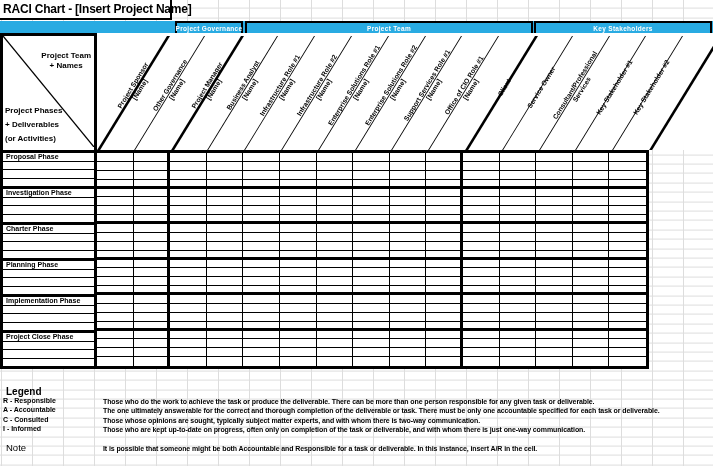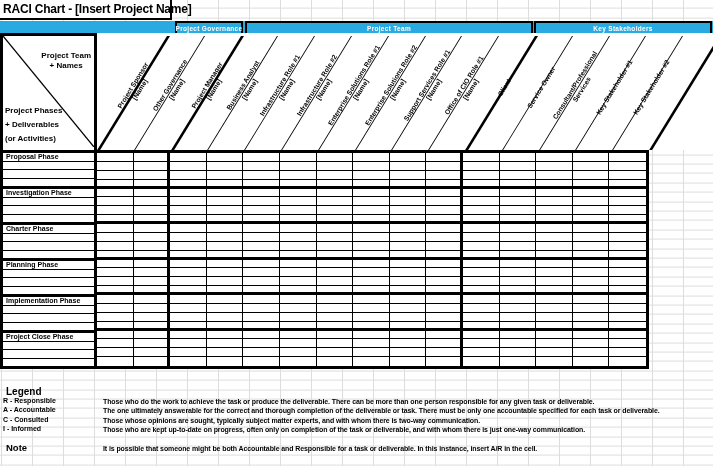--- a/index.html
+++ b/index.html
@@ -78,21 +78,21 @@
     display:grid;grid-template-columns:repeat(15,1fr);grid-template-rows:repeat(24,1fr);
   }
   .m-cell{border-right:1px solid #000;border-bottom:1px solid #000;box-sizing:border-box;}
   .m-cell.colthick{border-right-width:3px;}
   .m-cell.lastcol{border-right:none;}
   .m-cell.rowthick{border-bottom-width:3px;}
   .m-cell.lastrow{border-bottom:none;}
   .legend-title{position:absolute;left:6px;top:386px;font-size:10px;font-weight:bold;}
   .legend-code{position:absolute;left:3px;font-size:7px;font-weight:bold;white-space:nowrap;}
   .legend-desc{position:absolute;left:103px;font-size:7px;font-weight:bold;white-space:nowrap;letter-spacing:-0.1px;}
-  .note-title{position:absolute;left:6px;top:442px;font-size:9.5px;font-weight:bold;text-align:center;}
+  .note-title{position:absolute;left:6px;top:442px;font-size:9.5px;font-weight:normal;text-align:center;}
   .note-desc{position:absolute;left:103px;top:445px;font-size:7px;font-weight:bold;white-space:nowrap;letter-spacing:-0.1px;}
 </style>
 </head>
 <body style="--band: #29ABE2; --bandtext: #FFFFFF; --faint: #DDDDDD;">
 
 <div class="faint-grid"></div>
 
 <div class="title-box">
   <span>RACI Chart - [Insert Project Name]</span>
 </div>

